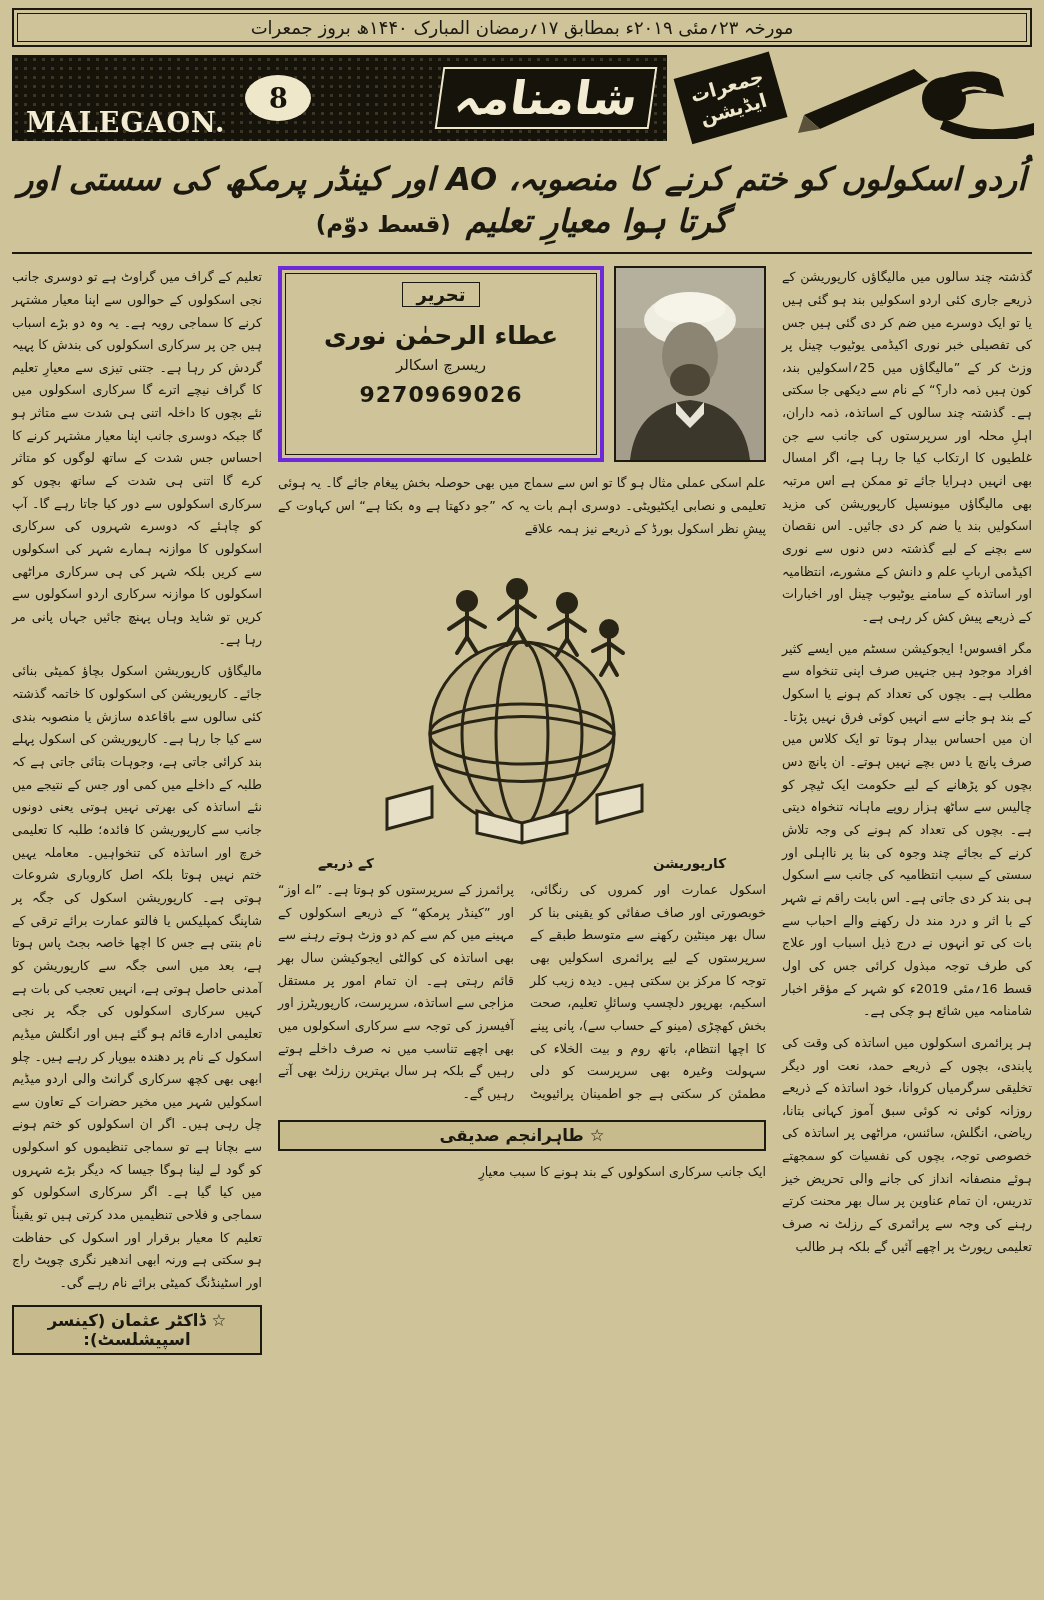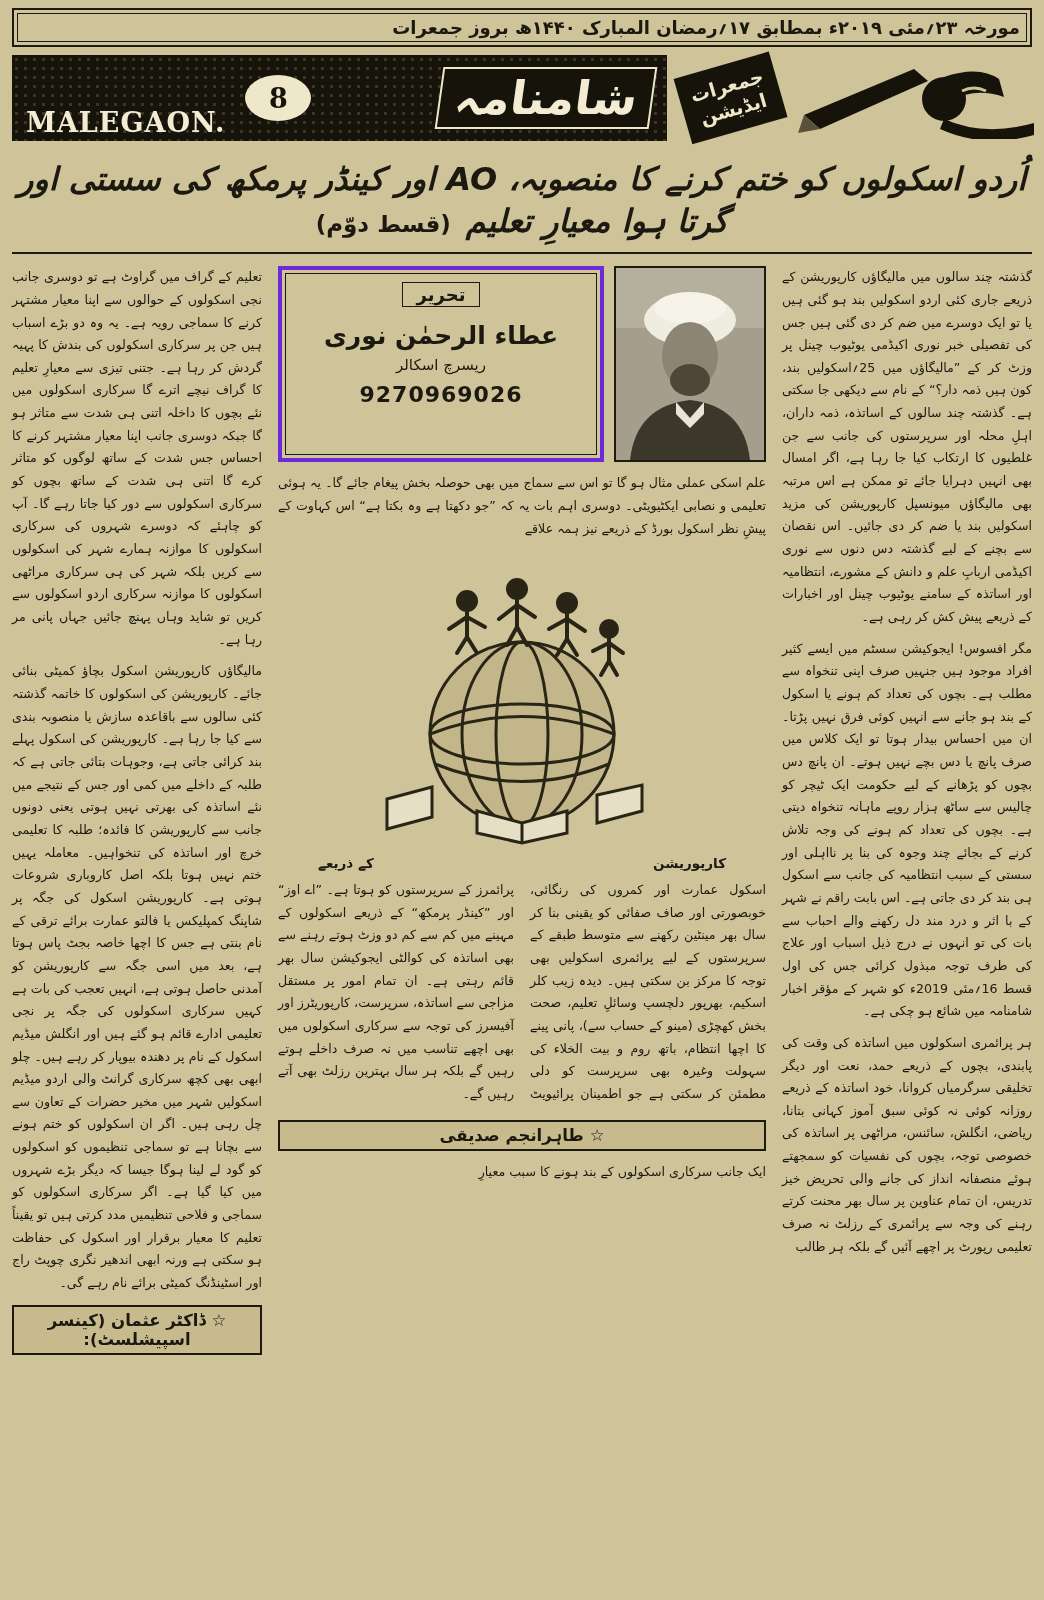--- a/index.html
+++ b/index.html
@@ -7,21 +7,21 @@
   .page{
     width:1044px;height:1600px;margin:0 auto;position:relative;overflow:hidden;
     background:#cfc399;color:#1b1910;
     font-family:"DejaVu Sans",sans-serif;
     padding:8px 12px;
   }
   
   .date-strip{
     border:2px solid #1b1910;
     box-shadow:inset 0 0 0 3px #cfc399, inset 0 0 0 4px #1b1910;
-    padding:7px 10px;font-weight:bold;font-size:18px;direction:rtl;
+    padding:7px 10px;text-align:center;font-weight:normal;font-size:18px;direction:rtl;
   }
   
   .masthead{display:flex;align-items:stretch;height:86px;margin-top:8px;direction:ltr;}
   .mast-black{
     background:#15130a;color:#efe7c9;flex:0 0 655px;
     display:flex;align-items:center;gap:20px;padding:0 14px;
     background-image:radial-gradient(#3a3524 1.5px, transparent 1.6px);
     background-size:9px 9px;
   }
   .city{font-family:"DejaVu Serif",serif;font-weight:bold;font-size:27px;letter-spacing:1px;color:#f3ecd2;margin-top:48px;}

